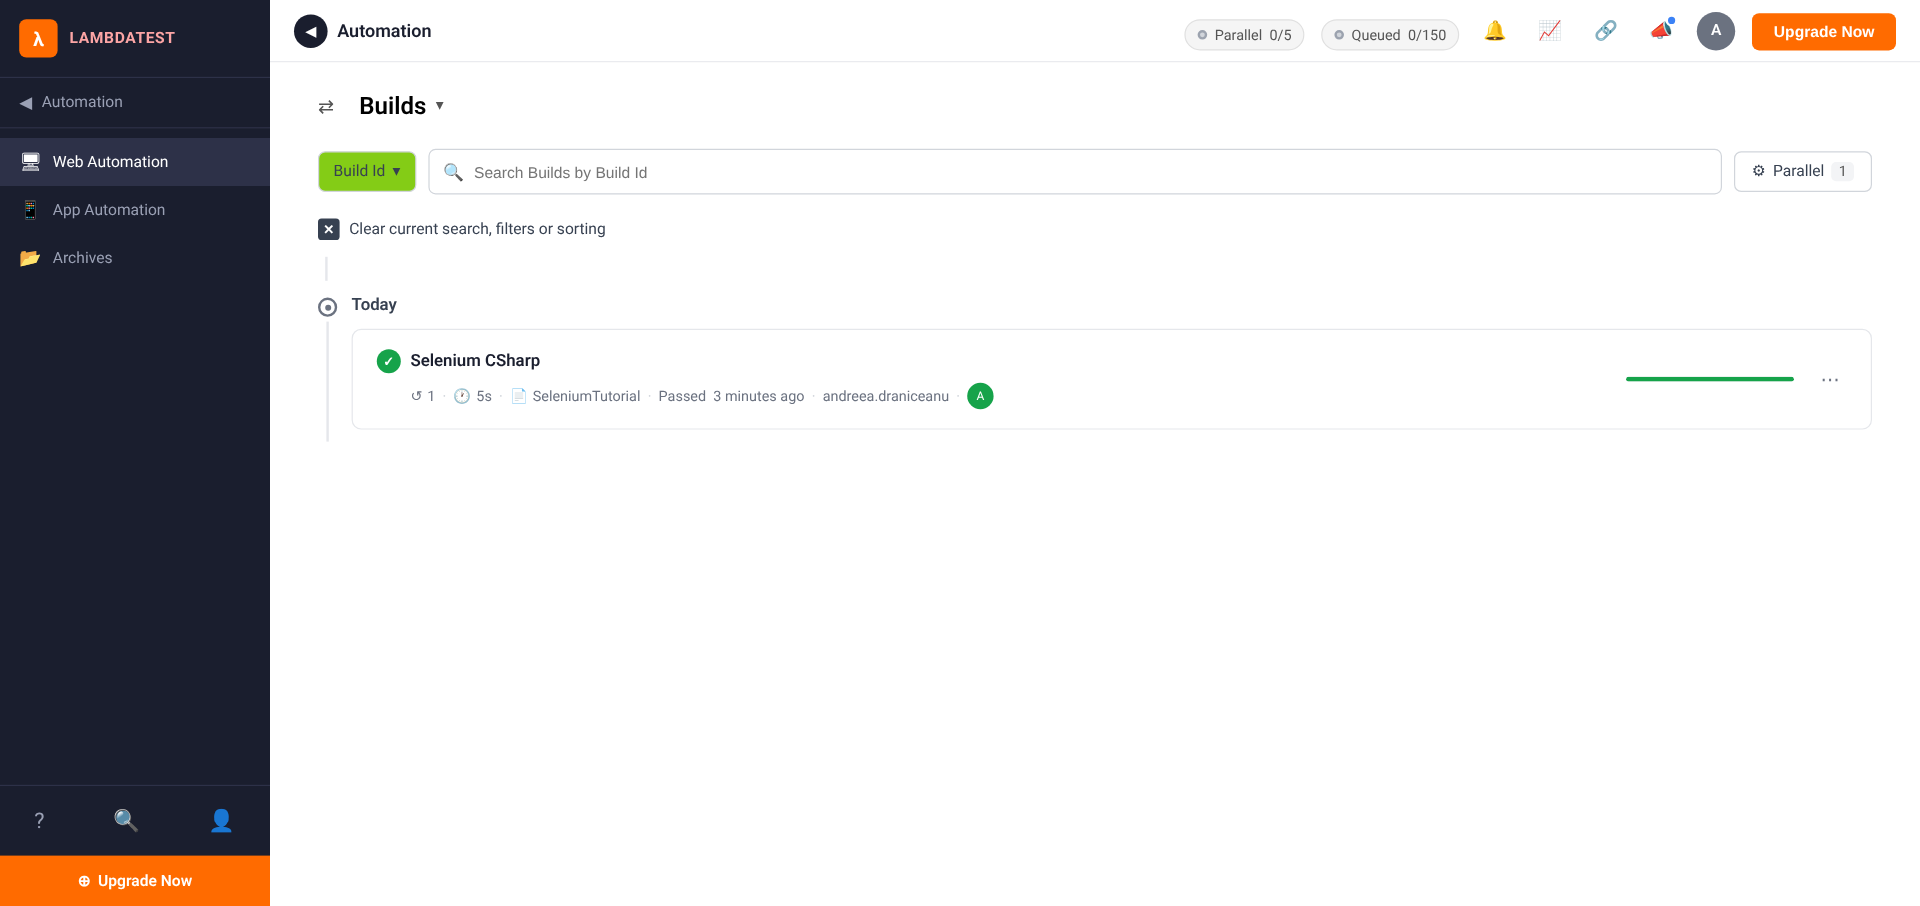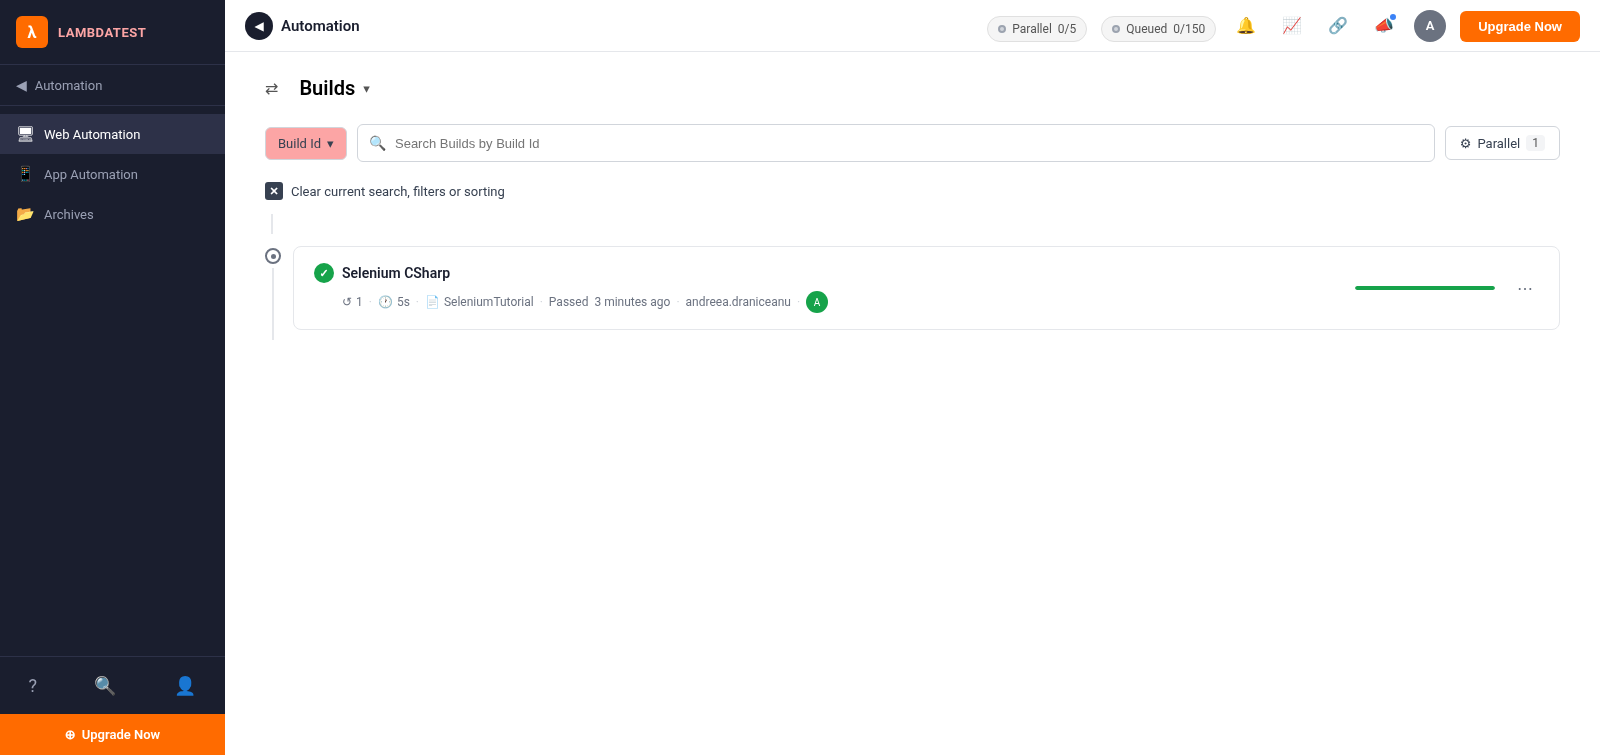--- a/index.html
+++ b/index.html
@@ -244,21 +244,21 @@
       gap: 10px;
       margin-bottom: 14px;
     }
     .filter-dropdown {
       display: flex;
       align-items: center;
       gap: 6px;
       border: 1px solid #d1d5db;
       border-radius: 6px;
       padding: 8px 12px;
-      background: #fca5a5;
+      background: #84cc16;
       cursor: pointer;
       font-size: 13px;
       color: #374151;
       white-space: nowrap;
     }
     .search-container {
       flex: 1;
       display: flex;
       align-items: center;
       border: 1px solid #d1d5db;
@@ -568,20 +568,21 @@
     </div>
 
     <div class="today-section">
       <div class="today-line-container">
         <div class="today-dot">
           <div class="today-dot-inner"></div>
         </div>
         <div class="today-v-line"></div>
       </div>
       <div class="today-content">
+        <div class="today-label">Today</div>
 
         <div class="build-card">
           <div class="build-card-left">
             <div class="build-name-row">
               <div class="success-icon">✓</div>
               <span class="build-name">Selenium CSharp</span>
             </div>
             <div class="build-meta">
               <div class="build-meta-item">
                 <span>↺</span>

